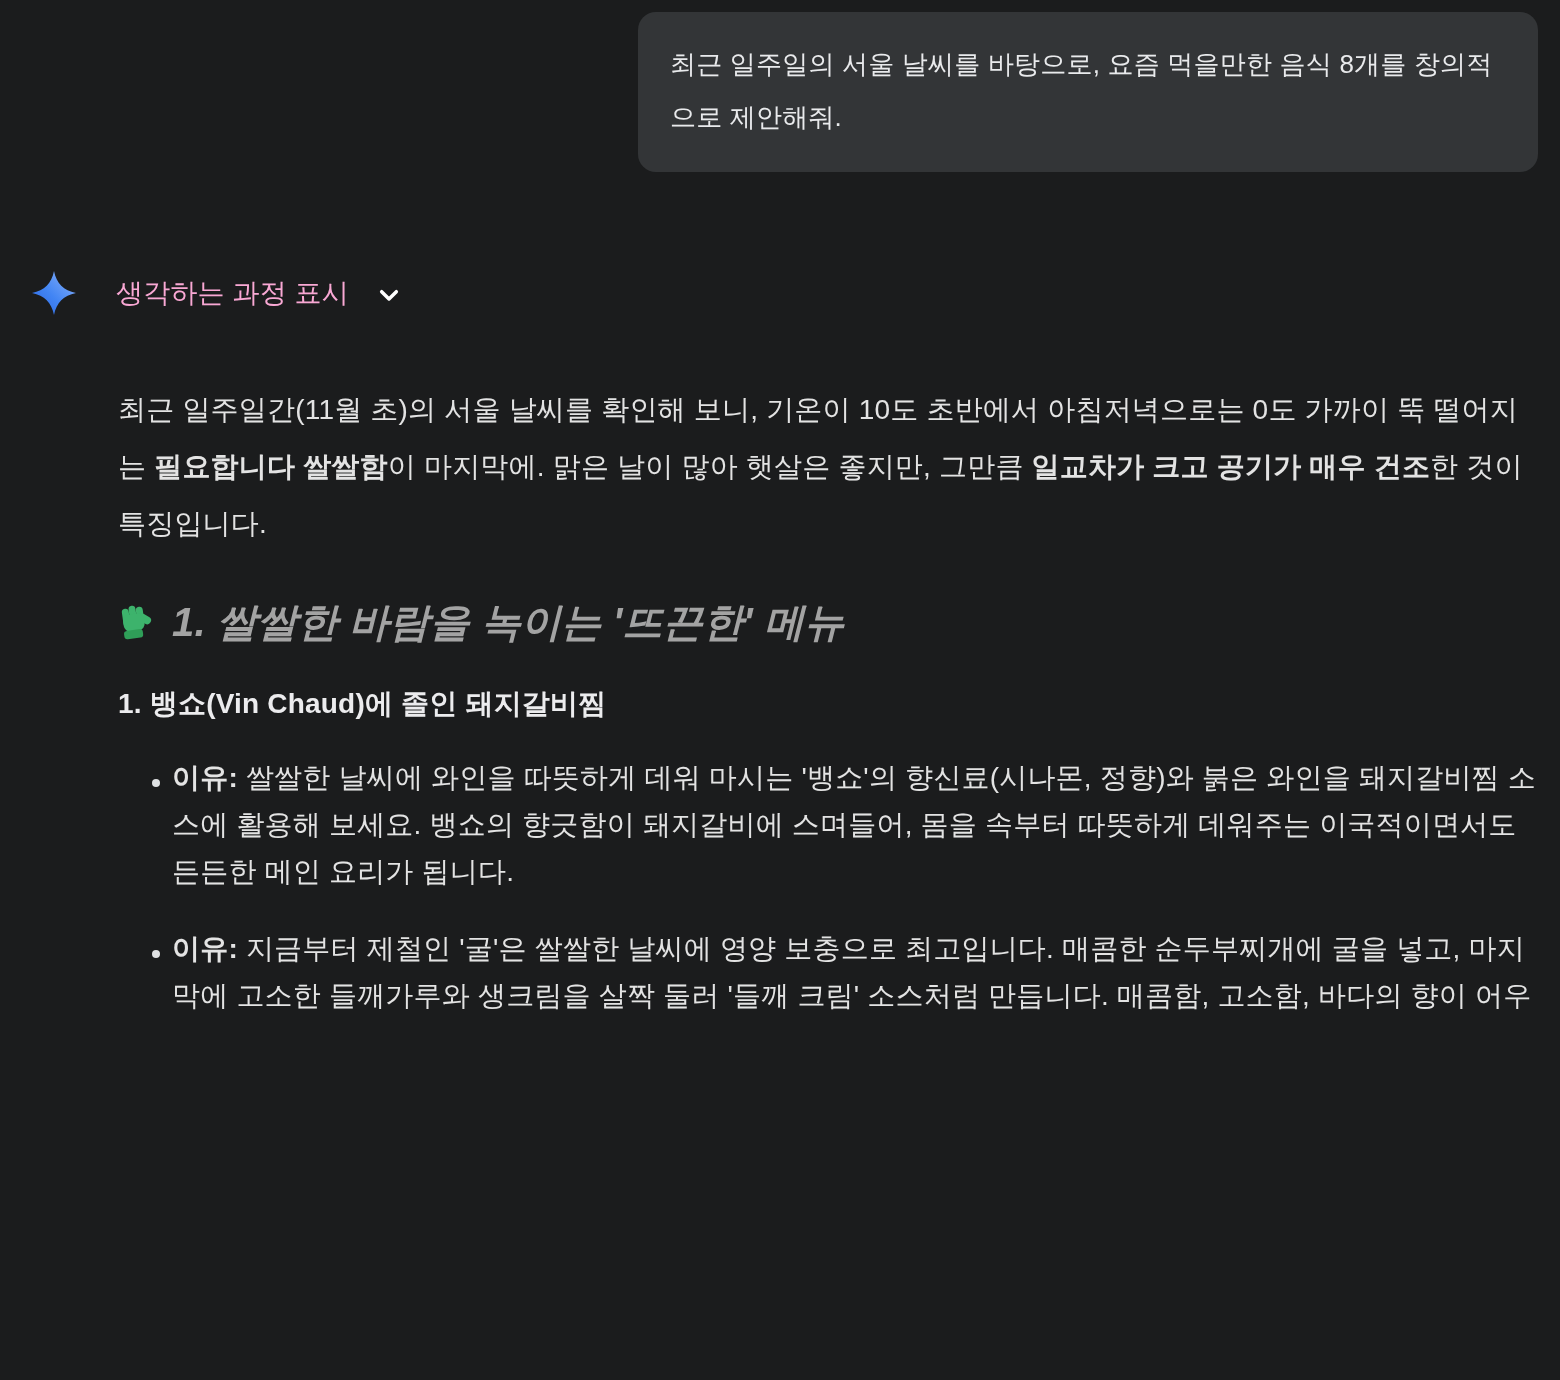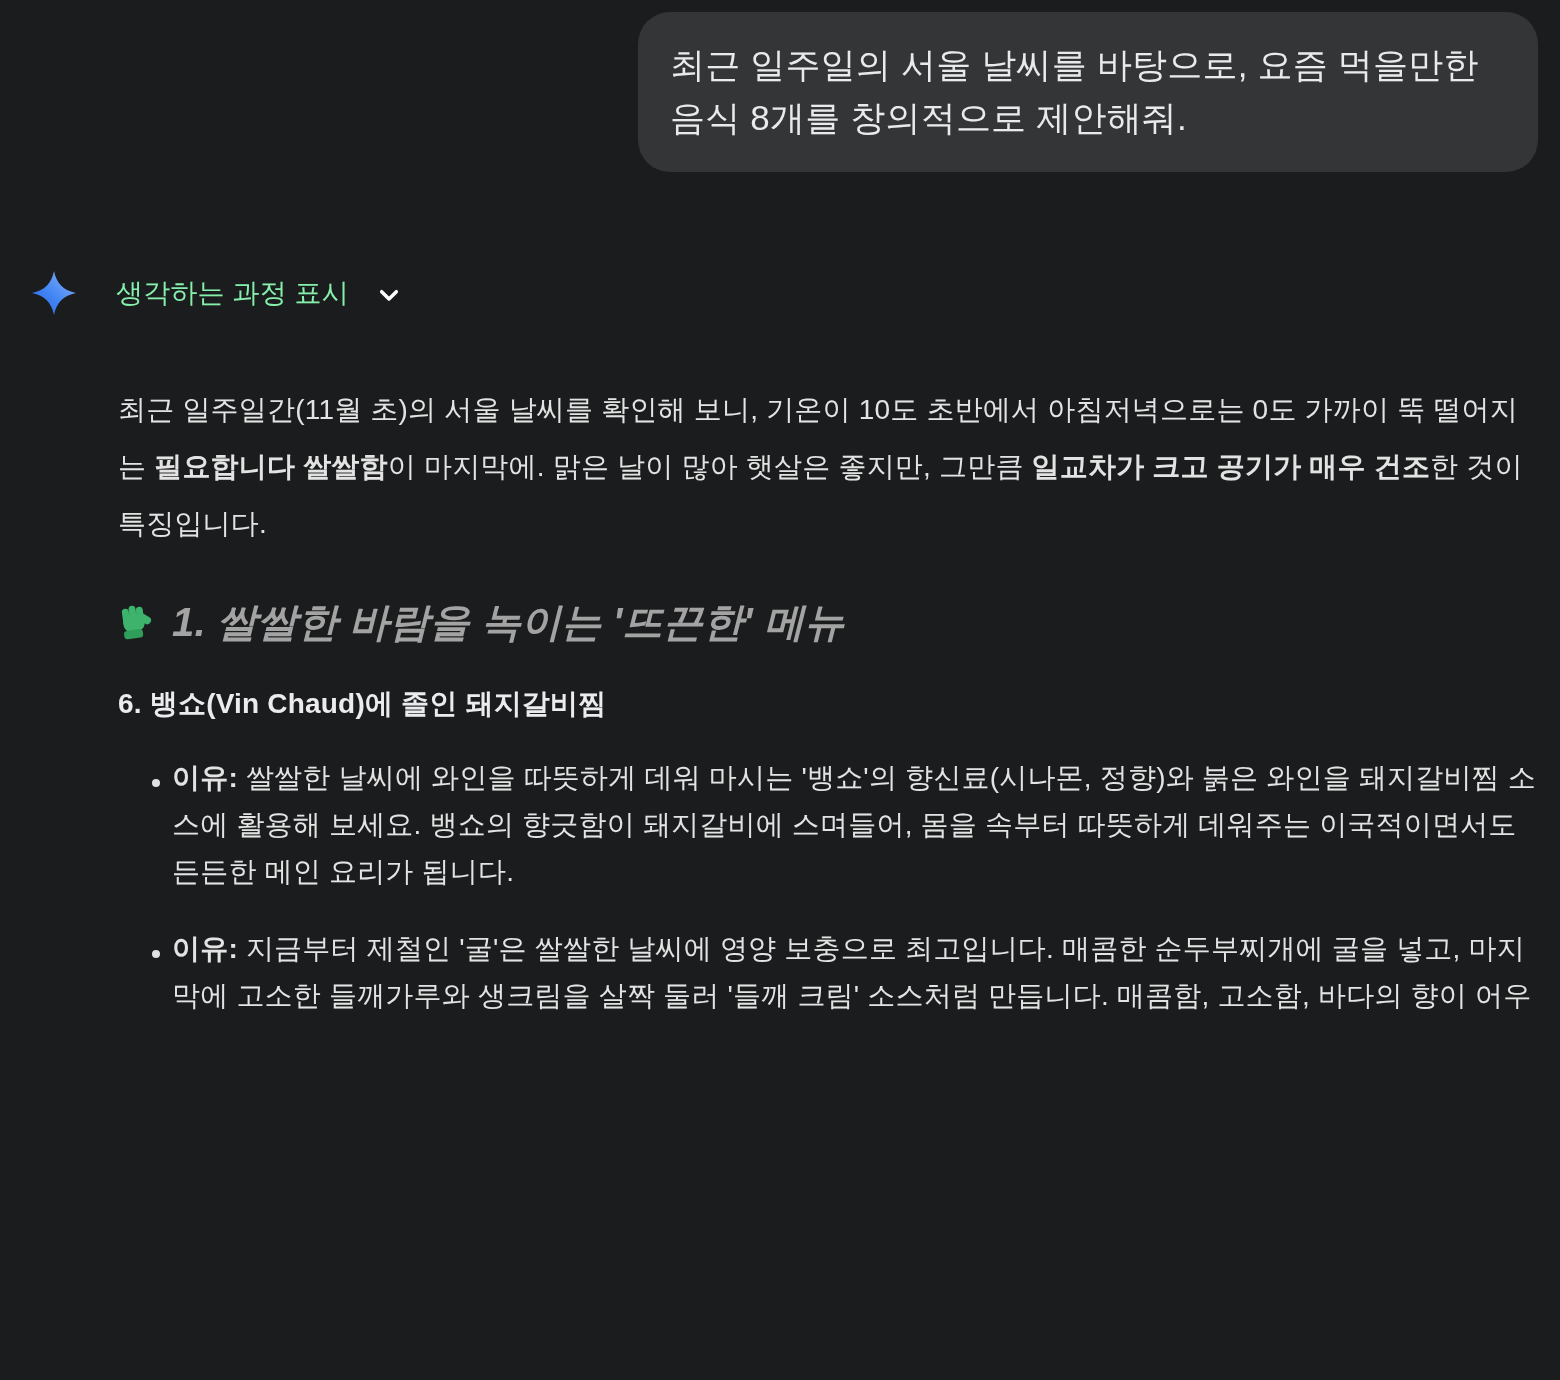--- a/index.html
+++ b/index.html
@@ -17,41 +17,41 @@
 
   
   .user-row {
     display: flex;
     justify-content: flex-end;
     padding: 12px 22px 0 0;
   }
   .user-bubble {
     background: #333537;
     color: #e9eaec;
-    border-radius: 32px;
+    border-radius: 18px;
     padding: 26px 32px 28px 32px;
     max-width: 900px;
-    font-size: 35px;
+    font-size: 26px;
     line-height: 53px;
     letter-spacing: 0.2px;
   }
 
   
   .thinking-row {
     display: flex;
     align-items: center;
     margin: 97px 0 0 30px;
     cursor: pointer;
   }
   .sparkle { width: 48px; height: 48px; display: inline-flex; }
   .sparkle svg { width: 48px; height: 48px; }
   .thinking-label {
     margin-left: 38px;
     font-size: 27px;
-    color: #86efac;
+    color: #f9a8d4;
     letter-spacing: 0.2px;
   }
   .chevron { margin-left: 24px; display: inline-flex; margin-top: 4px; }
 
   
   .response {
     margin: 64px 18px 0 118px;
     font-size: 28px;
     line-height: 57px;
     letter-spacing: 0.2px;
@@ -142,21 +142,21 @@
             <rect x="18.4" y="5" width="6.6" height="17" rx="3.3" fill="#3db36c"></rect>
             <rect x="20" y="12" width="13" height="7.4" rx="3.7" fill="#3db36c" transform="rotate(38 24 15)"></rect>
             <rect x="5" y="11" width="20" height="16" rx="6" fill="#3db36c"></rect>
             <rect x="4.2" y="26" width="18" height="8" rx="3" fill="#2f9e58"></rect>
           </g>
         </svg>
       </span>
       <span>1. 쌀쌀한 바람을 녹이는 '뜨끈한' 메뉴</span>
     </h2>
 
-    <h3 class="dish-heading">6. 뱅쇼(Vin Chaud)에 졸인 돼지갈비찜</h3>
+    <h3 class="dish-heading">1. 뱅쇼(Vin Chaud)에 졸인 돼지갈비찜</h3>
     <ul class="reason-list">
       <li><span class="b">이유:</span><span> 쌀쌀한 날씨에 와인을 따뜻하게 데워 마시는 '뱅쇼'의 향신료(시나몬, 정향)와 붉은 와인을 돼지갈비찜 소스에 활용해 보세요. 뱅쇼의 향긋함이 돼지갈비에 스며들어, 몸을 속부터 따뜻하게 데워주는 이국적이면서도 든든한 메인 요리가 됩니다.</span></li>
     </ul>
 
     <ul class="reason-list">
       <li><span class="b">이유:</span><span> 지금부터 제철인 '굴'은 쌀쌀한 날씨에 영양 보충으로 최고입니다. 매콤한 순두부찌개에 굴을 넣고, 마지막에 고소한 들깨가루와 생크림을 살짝 둘러 '들깨 크림' 소스처럼 만듭니다. 매콤함, 고소함, 바다의 향이 어우</span></li>
     </ul>
 
   </div>
 </div>

